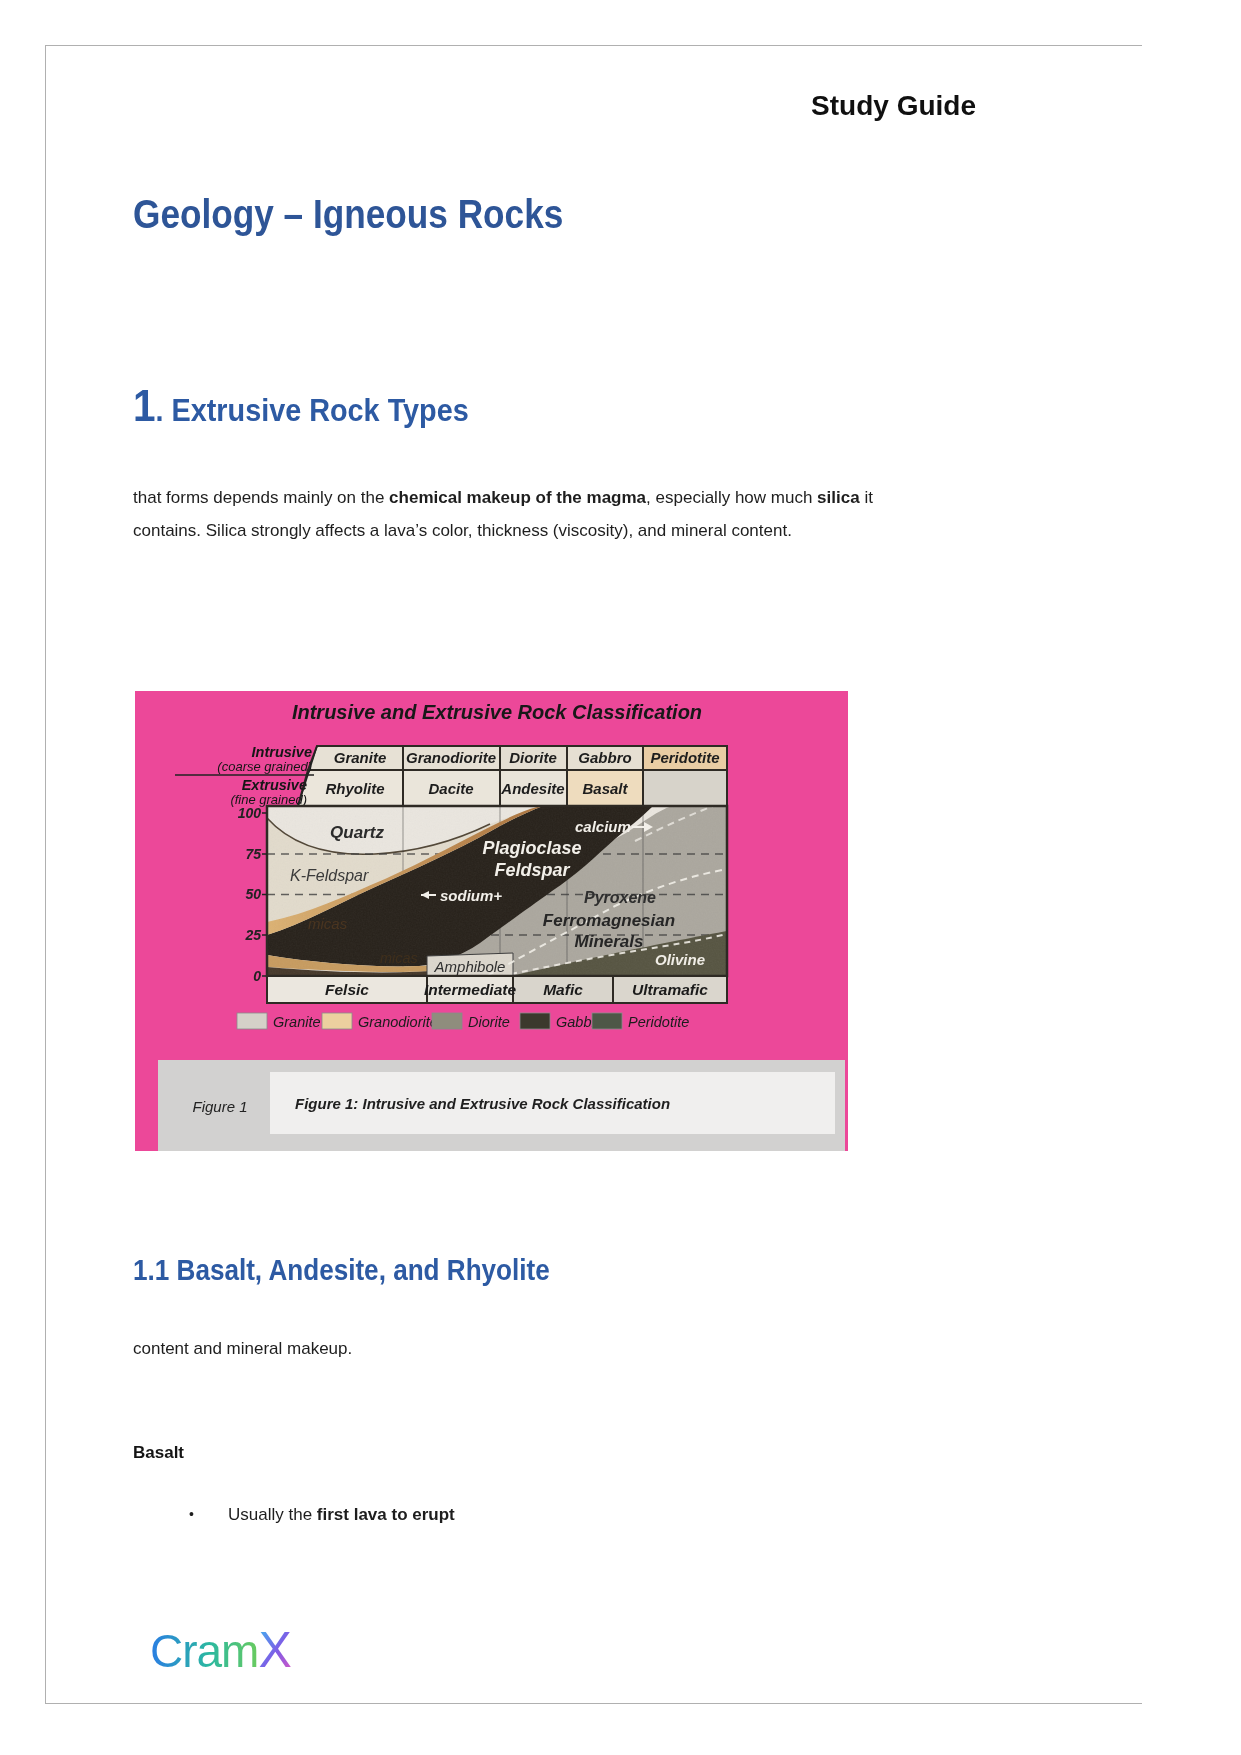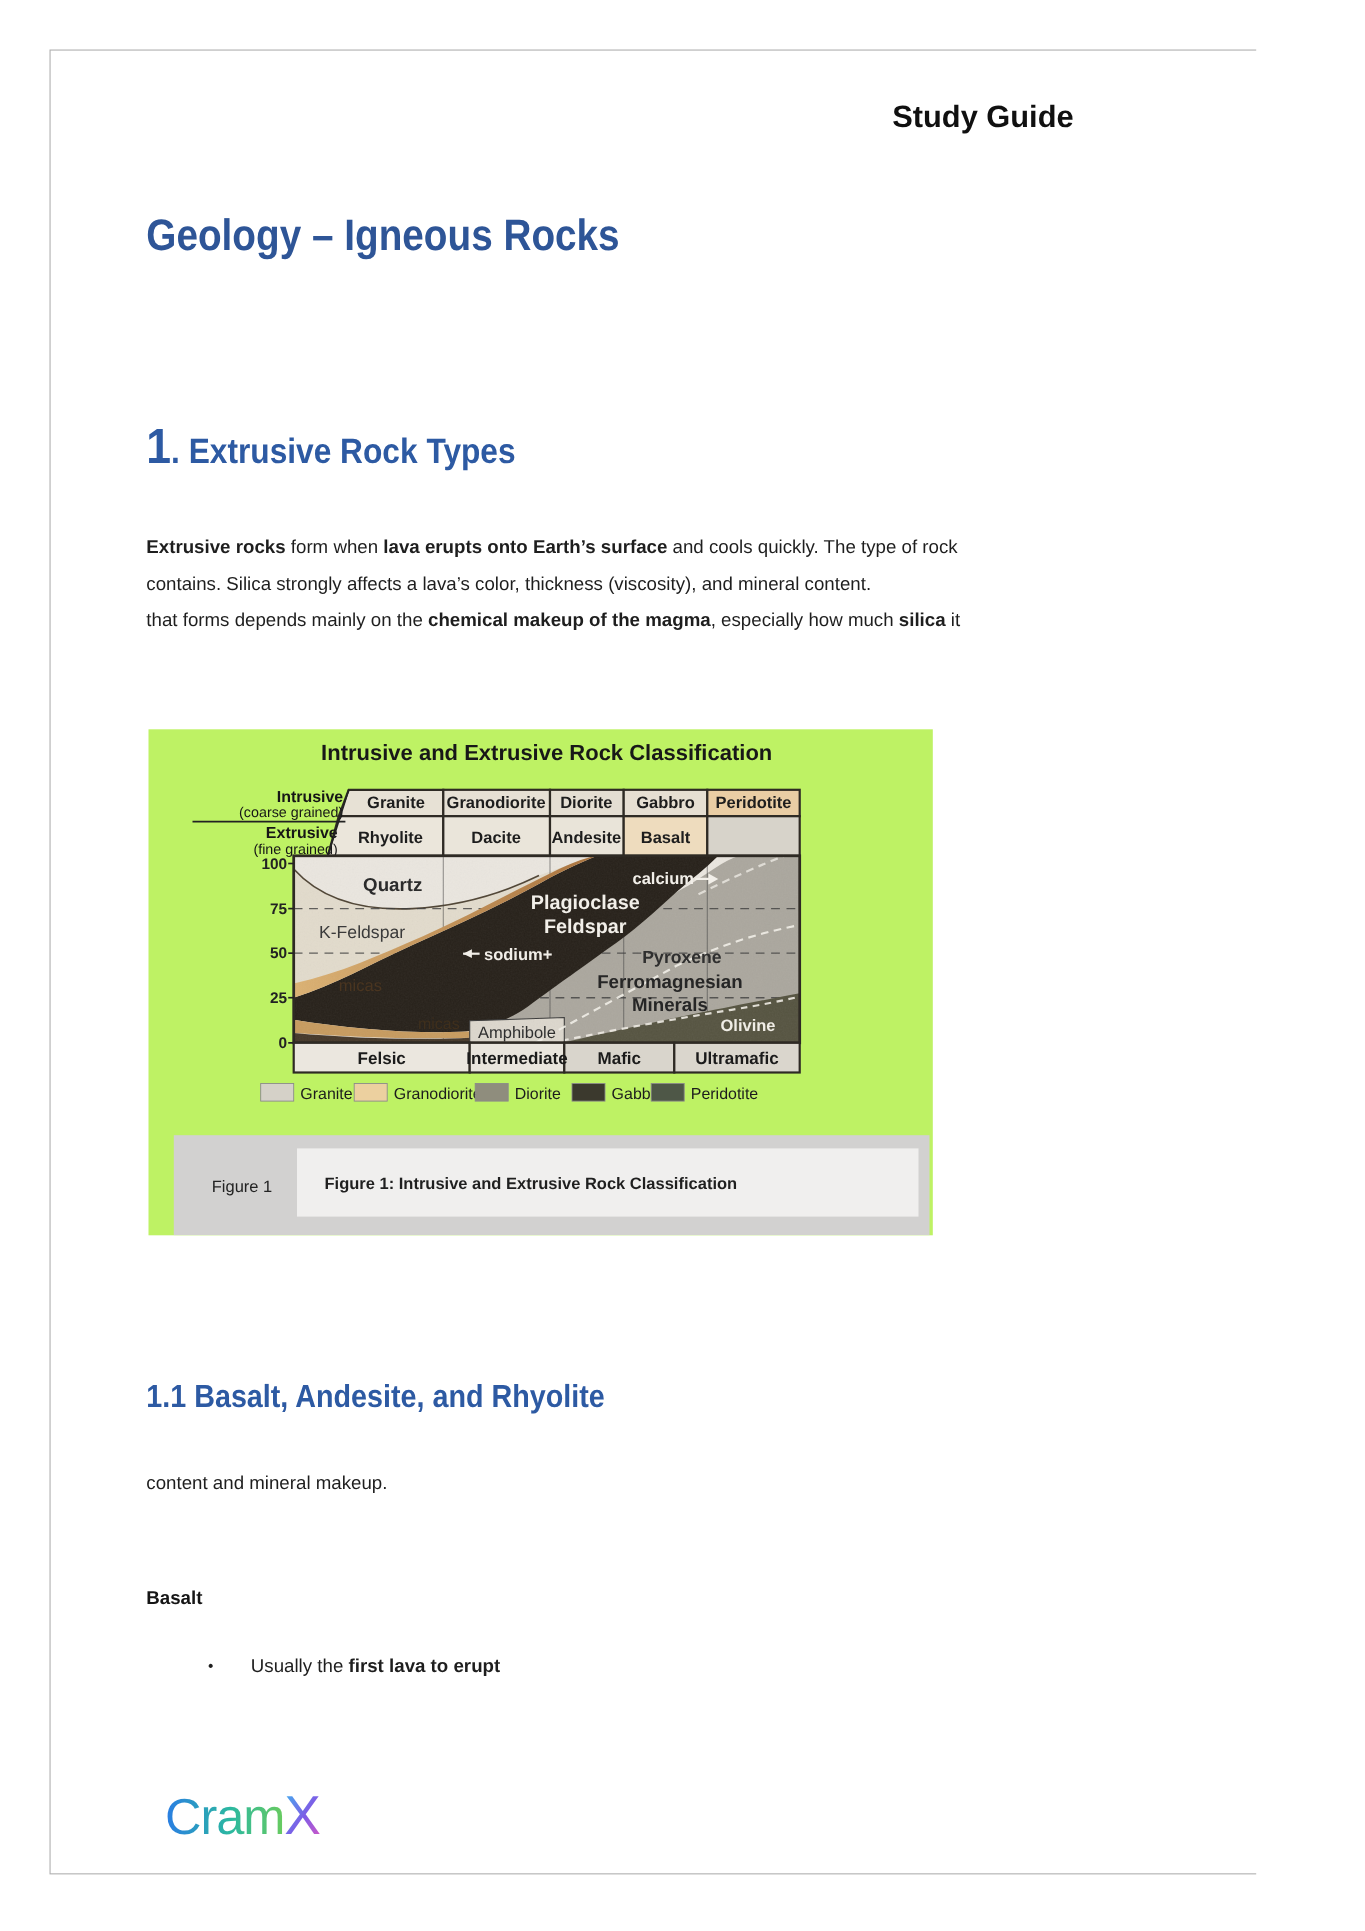--- a/index.html
+++ b/index.html
@@ -17,21 +17,21 @@
   .body-par .rline{display:block;white-space:nowrap;}
   #intro-par{top:481px;line-height:33px;}
   #s11-par{top:1331px;line-height:35px;}
   #s11-heading{left:133px;top:1254px;font-size:29px;font-weight:700;color:#2d5aa3;
                transform:scaleX(.9);transform-origin:left;white-space:nowrap;}
   #basalt-heading{left:133px;top:1443px;font-size:17px;font-weight:700;color:#151515;}
   .bullet-row{left:189px;font-size:17px;color:#1e1e1e;white-space:nowrap;}
   .bullet-row .dot{display:inline-block;width:39px;font-size:14px;vertical-align:1px;}
   #bullet-1{top:1505px;}
   #bullet-2{top:1569px;}
-  #figure-block{left:135px;top:663px;width:713px;height:460px;background:#bef264;}
+  #figure-block{left:135px;top:691px;width:713px;height:460px;background:#ec4899;font-style:italic;}
   #figure-block svg{display:block;}
   svg text{font-family:"Liberation Sans",sans-serif;}
   #watermark{left:848px;top:735px;width:280px;height:280px;pointer-events:none;}
   #cramx-logo{left:150px;top:1621px;font-weight:400;white-space:nowrap;}
   #cramx-logo .part1{font-size:46px;letter-spacing:-1px;
      background:linear-gradient(90deg,#2a7de4 0%,#2bb8a0 55%,#69cb5f 100%);
      -webkit-background-clip:text;background-clip:text;color:transparent;}
   #cramx-logo .part2{font-size:50px;letter-spacing:-1px;
      background:linear-gradient(125deg,#38bdf0 0%,#7e5ce6 55%,#e056c0 100%);
      -webkit-background-clip:text;background-clip:text;color:transparent;}
@@ -44,23 +44,22 @@
 
   <div class="abs" id="hdr-label">Study Guide</div>
 
   <div class="abs" id="doc-title">Geology – Igneous Rocks</div>
 
   <div class="abs" id="s1-heading">
     <span class="num">1</span><span class="rest">. Extrusive Rock Types</span>
   </div>
 
   <div class="abs body-par" id="intro-par">
-      <span class="rline"><span style="font-weight: 700;">Extrusive rocks</span><span> form when </span><span style="font-weight: 700;">lava erupts onto Earth’s surface</span><span> and cools quickly. The type of rock</span></span>
+      <span class="rline"><span>that forms depends mainly on the </span><span style="font-weight: 700;">chemical makeup of the magma</span><span>, especially how much </span><span style="font-weight: 700;">silica</span><span> it</span></span>
       <span class="rline"><span>contains. Silica strongly affects a lava’s color, thickness (viscosity), and mineral content.</span></span>
-      <span class="rline"><span>that forms depends mainly on the </span><span style="font-weight: 700;">chemical makeup of the magma</span><span>, especially how much </span><span style="font-weight: 700;">silica</span><span> it</span></span>
     </div>
 
 
   <div class="abs" id="figure-block">
     <svg width="713" height="460" viewBox="0 0 713 460">
       <defs>
         <linearGradient id="tanGrad" x1="0" y1="0" x2="1" y2="0">
           <stop offset="0" stop-color="#dcb273"></stop>
             <stop offset="1" stop-color="#a9713b"></stop>
         </linearGradient>

